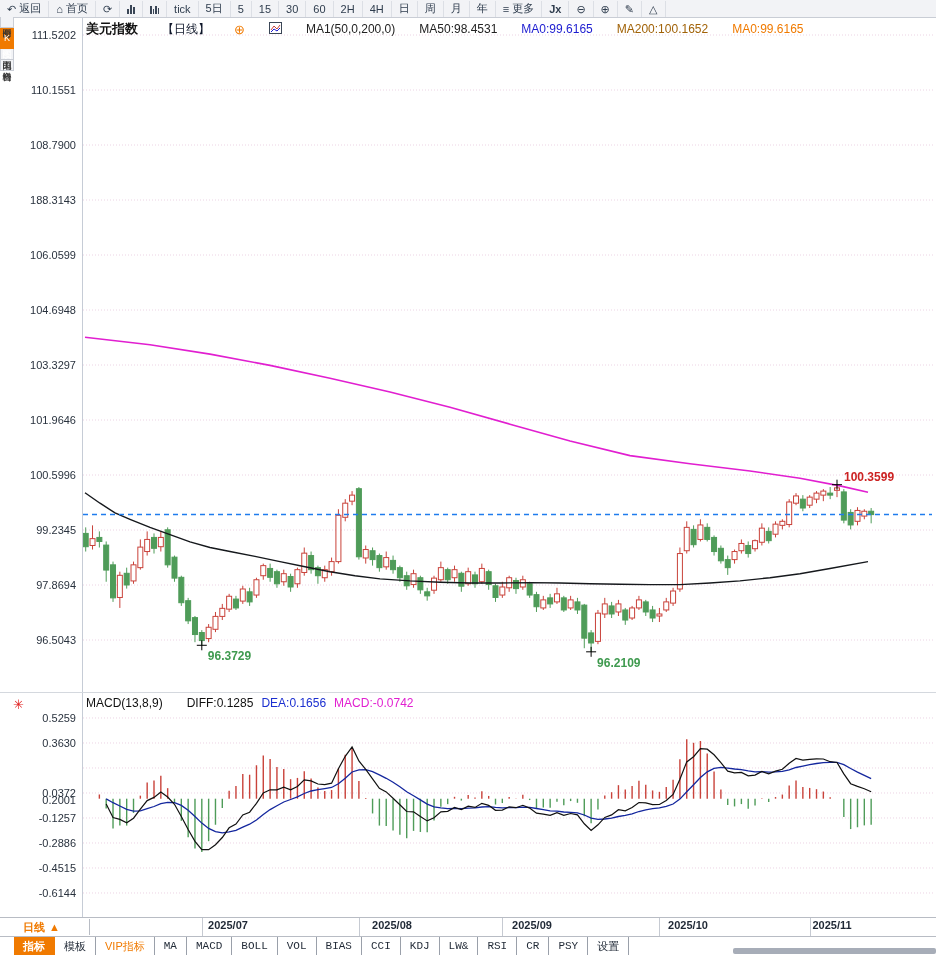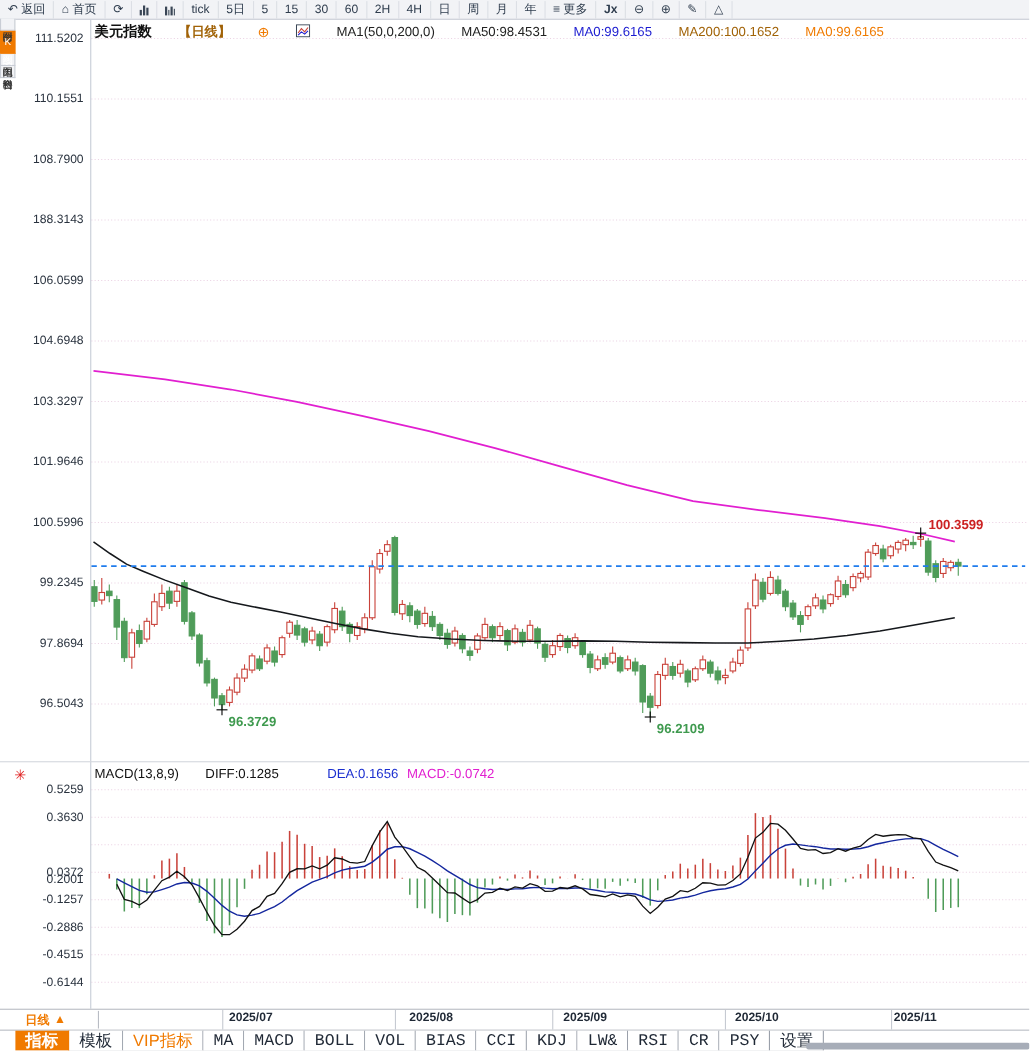--- a/index.html
+++ b/index.html
@@ -20,43 +20,43 @@
             width:12px;padding:5px 0;color:#333;background:#f2f3f6;border:1px solid #c9cdd5;
             border-top:none;text-align:center;cursor:pointer;}
   .side-tab.active{background:#f07a00;color:#fff;border-color:#f07a00;}
   
   #chart-svg{position:absolute;top:0;left:0;z-index:1;}
   .plot-left-border{position:absolute;left:82px;top:17px;width:1px;height:900px;background:#c6ccd6;z-index:2;}
   .panel-sep{position:absolute;left:0;top:692px;width:936px;height:1px;background:#d4d8de;z-index:2;}
   .title-row{position:absolute;left:86px;top:20px;display:flex;align-items:center;gap:24px;
              font-size:12px;z-index:5;white-space:nowrap;}
   .t-symbol{font-weight:bold;color:#111;font-size:13px;}
-  .t-period{color:#a16207;font-weight:bold;}
+  .t-period{color:#0f172a;font-weight:normal;}
   .t-add{color:#f07a00;font-size:13px;cursor:pointer;}
   .t-ma{color:#222;}
   .t-ma0b{color:#1b1bd0;}
   .t-ma200{color:#a16207;}
   .t-ma0o{color:#f07a00;}
   .chart-ic{display:inline-block;}
   .ylabel{position:absolute;left:10px;width:66px;text-align:right;font-size:11px;color:#29323e;
           transform:translateY(-50%);z-index:3;background:transparent;}
   .macd-header{position:absolute;left:86px;top:696px;display:flex;gap:8px;font-size:12px;z-index:5;white-space:nowrap;}
-  .mh-params{color:#111;} .mh-diff{color:#111;margin-left:16px;} .mh-dea{color:#1b2fd0;margin-left:36px;} .mh-macd{color:#e11fd0;}
+  .mh-params{color:#111;} .mh-diff{color:#111;margin-left:16px;} .mh-dea{color:#1b2fd0;} .mh-macd{color:#e11fd0;}
   .indicator-gear{position:absolute;left:13px;top:697px;font-size:13px;color:#e02020;z-index:6;cursor:pointer;}
   
   .axis-row-top{position:absolute;left:0;top:917px;width:936px;height:1px;background:#b8bcc4;z-index:4;}
   .axis-row-bot{position:absolute;left:0;top:936px;width:936px;height:1px;background:#b8bcc4;z-index:4;}
   .tf-cell{position:absolute;left:15px;top:919px;width:66px;height:16px;font-size:11px;font-weight:bold;
            color:#f07a00;border-right:1px solid #b8bcc4;z-index:5;cursor:pointer;background:#fff;
            display:flex;align-items:center;padding-left:8px;gap:4px;}
   .month-label{position:absolute;top:919px;transform:translateX(-50%);font-size:11px;font-weight:bold;
                color:#1f2835;z-index:5;}
   .axis-sep{position:absolute;top:918px;width:1px;height:18px;background:#c6cad2;z-index:4;}
   
-  .tabs-row{position:absolute;left:14px;top:937px;height:18px;display:flex;z-index:6;font-size:15px;}
+  .tabs-row{position:absolute;left:14px;top:937px;height:18px;display:flex;z-index:6;font-size:11px;}
   .tab-cell{display:flex;align-items:center;justify-content:center;padding:0 9px;height:18px;
             border-right:1px solid #9aa0aa;border-bottom:1px solid #9aa0aa;color:#1f2835;
             cursor:pointer;background:#fff;font-family:"Liberation Mono","Liberation Sans",monospace;}
   .tab-cell.cjk{font-family:"Liberation Sans",sans-serif;}
   .tab-cell.active{background:#f07a00;color:#fff;font-weight:bold;border-color:#f07a00;}
   .tab-cell.vip{color:#f07a00;}
   .hscroll-thumb{position:absolute;left:733px;top:948px;width:203px;height:6px;background:#a7adb8;
                  border-radius:2px;z-index:7;cursor:pointer;}
   .watermark{position:absolute;left:788px;top:893px;font-size:34px;font-weight:bold;letter-spacing:4px;
              color:rgba(168,183,205,0.5);z-index:3;pointer-events:none;}

